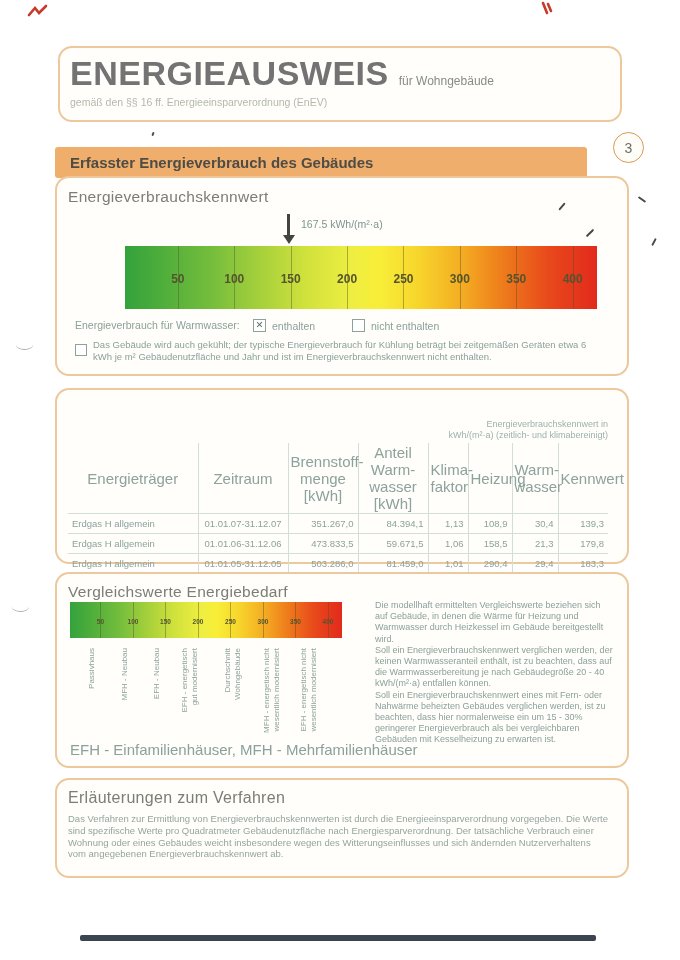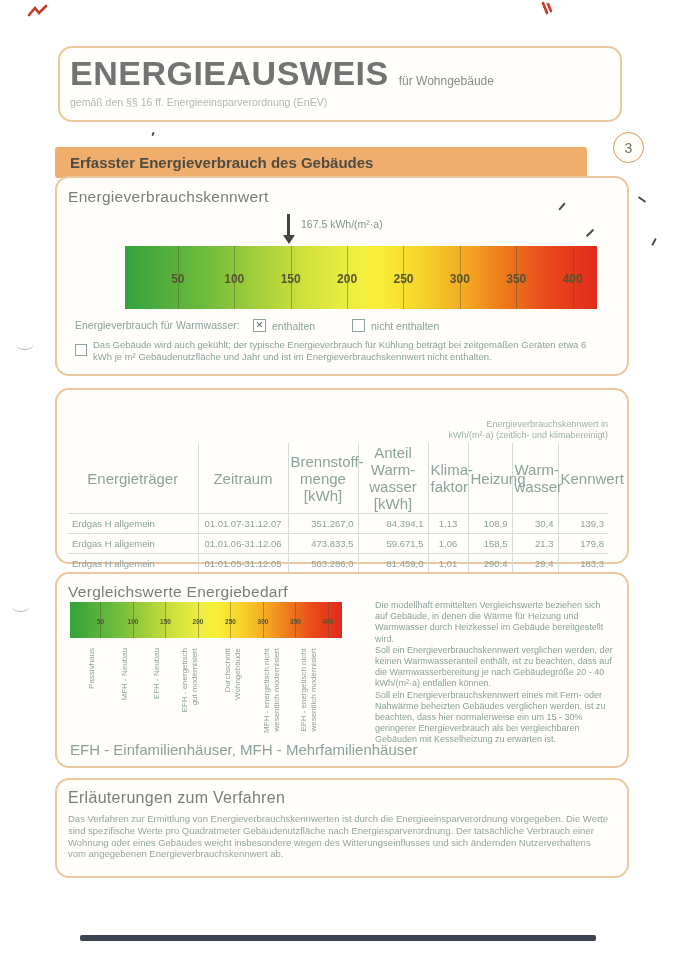--- a/index.html
+++ b/index.html
@@ -55,21 +55,21 @@
               color:#9db1ab;white-space:pre-line;}
   table.consumption{position:absolute;left:68px;top:443px;width:540px;border-collapse:collapse;table-layout:fixed;}
   table.consumption th{font-weight:normal;font-size:15px;color:#8da29c;text-align:center;vertical-align:middle;
               white-space:pre-line;height:34px;padding:1px 2px;}
   table.consumption td{font-size:9.5px;color:#8da29c;height:17px;padding:1px 4px;white-space:nowrap;}
   table.consumption th+th,table.consumption td+td{border-left:1px solid #d3ded9;}
   table.consumption tbody tr{border-top:1px solid #d3ded9;}
   td.c0{text-align:left;}
   td.c1{text-align:center;margin-left:37px;}
   td.c2,td.c3,td.c5,td.c6,td.c7{text-align:right;padding-right:6px;}
-  td.c4{text-align:center;}
+  td.c4{text-align:right;}
   .summary-row td{color:#8da29c;}
   .sum-label{text-align:right;font-size:9px;}
   .sum-value{text-align:right;padding-right:6px;}
 
   
   .box3{left:55px;top:572px;width:570px;height:192px;}
   .t3{left:68px;top:583px;}
   .vlabels{position:absolute;left:0;top:648px;width:680px;height:95px;}
   .vlabel{position:absolute;top:0;height:92px;overflow:visible;}
   .vlabel span{display:block;width:90px;transform:rotate(-90deg) translateX(-90px);transform-origin:top left;

